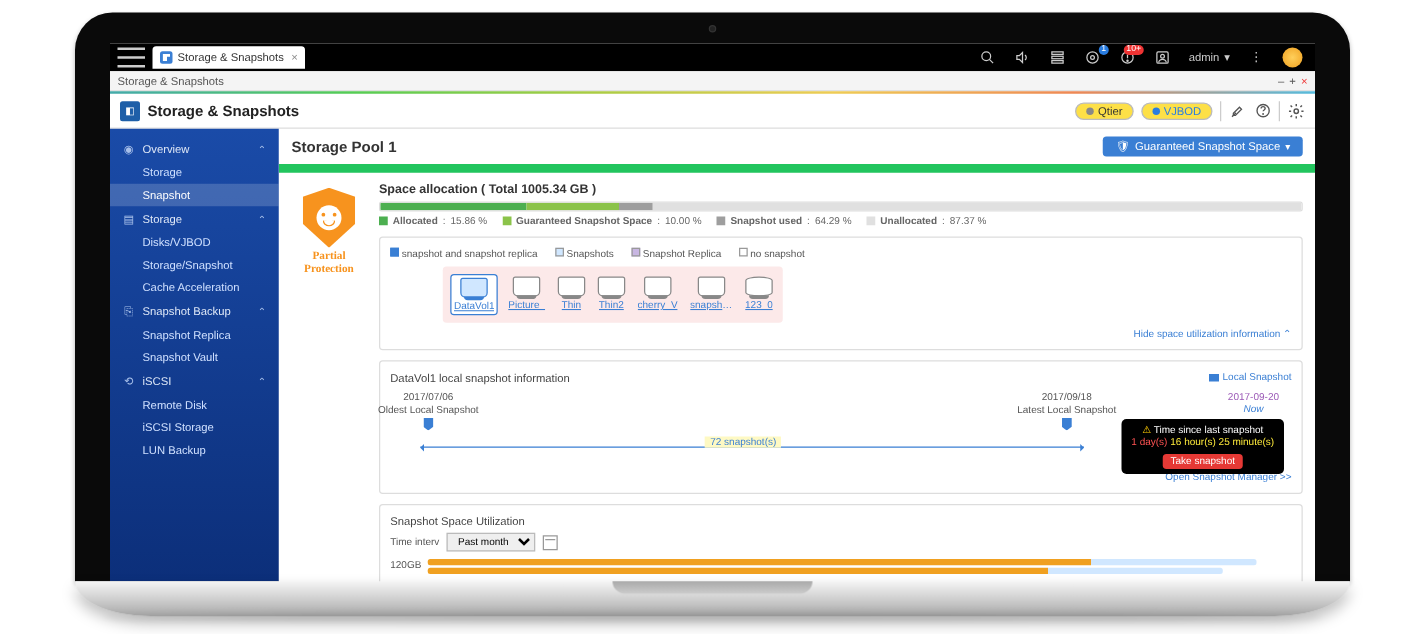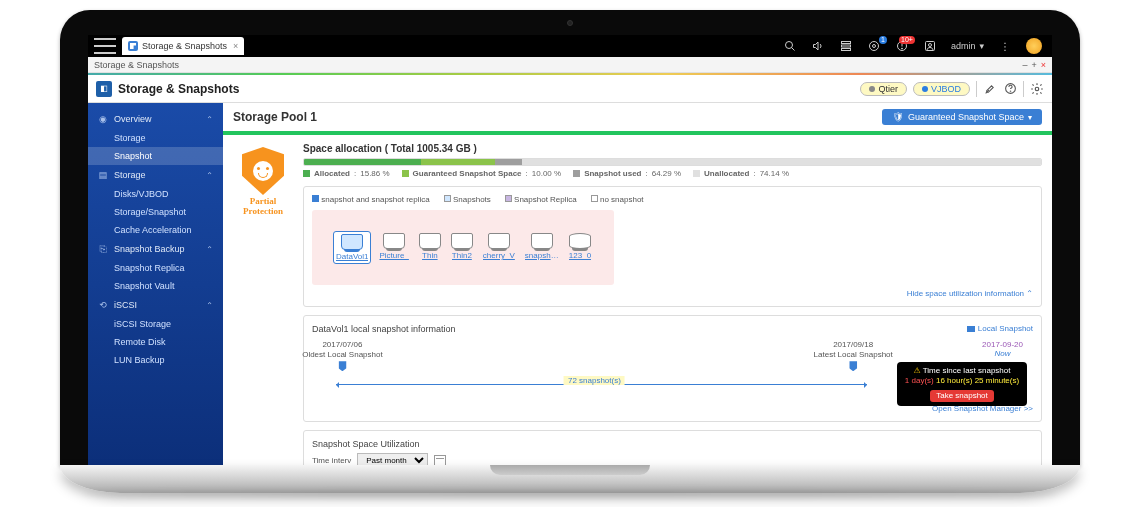--- a/index.html
+++ b/index.html
@@ -29,35 +29,35 @@
 
 .window-titlebar { height:16px; background:#f4f4f4; border-bottom:1px solid #e0e0e0; display:flex; align-items:center; padding:0 6px; font-size:9px; color:#555;}
 .win-ctrl { margin-left:auto; display:flex; gap:4px; font-size:9px; color:#555;}
 .win-ctrl span{cursor:pointer;}
 .rainbow { height:2px; background:linear-gradient(90deg,#4aa,#5c5,#ac4,#ec5,#e85,#5bd);}
 
 .window-header { height:28px; display:flex; align-items:center; padding:0 8px; border-bottom:1px solid #ddd; gap:6px;}
 .hdr-icon{ width:16px; height:16px; background:#1e5fa8; border-radius:2px; display:flex; align-items:center; justify-content:center; color:#fff; font-size:8px;}
 .hdr-title{ font-size:12px; font-weight:bold; color:#222;}
 .hdr-spacer{flex:1;}
-.pill{ border:1px solid #bbb; border-radius:10px; padding:1px 8px; font-size:9px; display:flex; align-items:center; gap:3px; cursor:pointer; background:#fef9c3;}
+.pill{ border:1px solid #bbb; border-radius:10px; padding:1px 8px; font-size:9px; display:flex; align-items:center; gap:3px; cursor:pointer; background:#fde047;}
 .pill .dot{ width:6px; height:6px; border-radius:50%; background:#2a7de1;}
 .hdr-ico-btn{ width:14px; height:14px; display:flex; align-items:center; justify-content:center; color:#555; font-size:11px; cursor:pointer;}
 .divider-v{ width:1px; height:16px; background:#ccc;}
 
 .body-row{ display:flex; height:calc(100% - 68px);}
 .sidebar{ width:135px; background:linear-gradient(#1a4ba8,#0c2f7a); color:#dfe8f7; padding:6px 0; font-size:9px; overflow:hidden;}
 .side-group{ display:flex; align-items:center; gap:6px; padding:5px 10px; cursor:pointer;}
 .side-group .chev{ margin-left:auto; font-size:8px; color:#a8c0ea;}
 .side-group .gicon{ width:10px; height:10px; display:flex; align-items:center; justify-content:center; color:#a8c0ea; font-size:9px;}
 .side-item{ padding:4px 10px 4px 26px; cursor:pointer; color:#cfe0ff;}
 .side-item.active{ background:rgba(255,255,255,0.18); color:#fff;}
 
 .main{ flex:1; overflow:auto; background:#fff;}
-.main-header{ display:flex; align-items:center; padding:6px 10px; border-bottom:4px solid #22c55e;}
+.main-header{ display:flex; align-items:center; padding:6px 10px; border-bottom:7px solid #22c55e;}
 .main-title{ font-size:12px; font-weight:bold;}
 .main-header .spacer{flex:1;}
 .guarantee-btn{ background:#3a7fd4; color:#fff; border-radius:3px; padding:3px 10px; font-size:9px; display:flex; align-items:center; gap:4px; cursor:pointer;}
 .guarantee-btn::after{content:"▾"; font-size:8px;}
 
 .content{ display:flex; padding:8px 10px; gap:10px;}
 .shield-col{ width:60px; display:flex; flex-direction:column; align-items:center; gap:2px; padding-top:4px;}
 .shield{ width:42px; height:48px; background:#f7931e; clip-path:polygon(50% 0,100% 15%,100% 60%,50% 100%,0 60%,0 15%); display:flex; align-items:center; justify-content:center;}
 .shield-face{ width:20px; height:20px; background:#fff; border-radius:50%; position:relative;}
 .shield-face::before,.shield-face::after{content:""; position:absolute; width:3px; height:3px; background:#f7931e; border-radius:50%; top:6px;}
@@ -73,21 +73,21 @@
 .seg.guaranteed{background:#8bc34a;}
 .seg.used{background:#9e9e9e;}
 .seg.unalloc{background:#e0e0e0;}
 .legend{ display:flex; gap:12px; font-size:8px; color:#666; margin-bottom:8px; flex-wrap:wrap;}
 .legend span{display:flex; align-items:center; gap:4px;}
 .sq{width:7px; height:7px; display:inline-block;}
 
 .panel{ border:1px solid #ddd; border-radius:3px; padding:8px; margin-bottom:8px;}
 .legend2{ display:flex; gap:14px; font-size:8px; color:#555; margin-bottom:6px;}
 .legend2 .sq{border:1px solid #999;}
-.vol-row{ display:flex; gap:6px; background:#fce9e9; padding:21px; border-radius:3px; width:max-content;}
+.vol-row{ display:flex; gap:6px; background:#fce9e9; padding:6px; border-radius:3px; width:max-content;margin-left:42px;}
 .vol{ display:flex; flex-direction:column; align-items:center; gap:2px; cursor:pointer; padding:2px;}
 .vol.selected{ background:#fff; border:1px solid #3a7fd4; border-radius:3px;}
 .drive{ width:22px; height:16px; border:1.5px solid #888; border-radius:2px 2px 4px 4px; position:relative; background:#fff;}
 .drive::after{content:""; position:absolute; bottom:-3px; left:2px; right:2px; height:3px; background:#888; border-radius:0 0 3px 3px;}
 .drive.cyl{ border-radius:50% / 20%; }
 .vol.selected .drive{ border-color:#3a7fd4; background:#d0e7ff;}
 .vol.selected .drive::after{background:#3a7fd4;}
 .vol-name{ font-size:8px; color:#3a7fd4; text-decoration:underline; max-width:34px; overflow:hidden; white-space:nowrap; text-overflow:ellipsis;}
 .hide-link{ text-align:right; font-size:8px; color:#3a7fd4; cursor:pointer; margin-top:4px;}
 .hide-link::after{content:" ⌃";}
@@ -261,22 +261,22 @@
               <span>Snapshot Backup</span>
               <span class="chev">⌃</span>
             </div>
           <div class="side-item">Snapshot Replica</div>
           <div class="side-item">Snapshot Vault</div>
           <div class="side-group">
               <span class="gicon">⟲</span>
               <span>iSCSI</span>
               <span class="chev">⌃</span>
             </div>
+          <div class="side-item">Remote Disk</div>
           <div class="side-item">iSCSI Storage</div>
-          <div class="side-item">Remote Disk</div>
           <div class="side-item">LUN Backup</div>
         </div>
 
         <div class="main">
           <div class="main-header">
             <div class="main-title">Storage Pool 1</div>
             <div class="spacer"></div>
             <div class="guarantee-btn">
                 <span>🛡</span>
                 <span>Guaranteed Snapshot Space</span>
@@ -298,21 +298,21 @@
               <div class="alloc-bar">
                 <div class="seg allocated" style="width:15.86%"></div>
                 <div class="seg guaranteed" style="width:10%"></div>
                 <div class="seg used" style="width:3.72%"></div>
                 <div class="seg unalloc" style="width:70.42%"></div>
               </div>
               <div class="legend">
                 <span><i class="sq" style="background:#4caf50"></i><b>Allocated</b>: <span>15.86 %</span></span>
                 <span><i class="sq" style="background:#8bc34a"></i><b>Guaranteed Snapshot Space</b>: <span>10.00 %</span></span>
                 <span><i class="sq" style="background:#9e9e9e"></i><b>Snapshot used</b>: <span>64.29 %</span></span>
-                <span><i class="sq" style="background:#e0e0e0"></i><b>Unallocated</b>: <span>74.14 %</span></span>
+                <span><i class="sq" style="background:#e0e0e0"></i><b>Unallocated</b>: <span>87.37 %</span></span>
               </div>
 
               <div class="panel">
                 <div class="legend2">
                   <span><i class="sq" style="background:#3a7fd4;border-color:#3a7fd4"></i> <span>snapshot and snapshot replica</span></span>
                   <span><i class="sq" style="background:#d0e7ff"></i> <span>Snapshots</span></span>
                   <span><i class="sq" style="background:#c8b6e2"></i> <span>Snapshot Replica</span></span>
                   <span><i class="sq"></i> <span>no snapshot</span></span>
                 </div>
                 <div class="vol-row">

